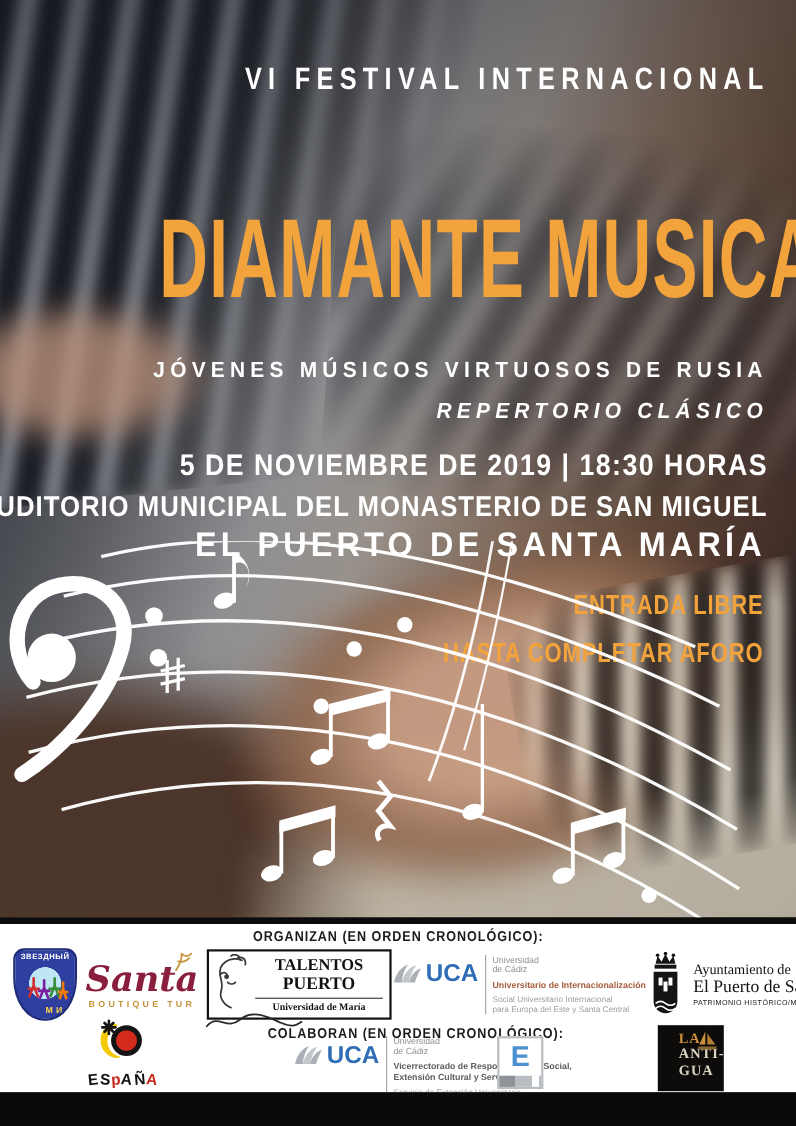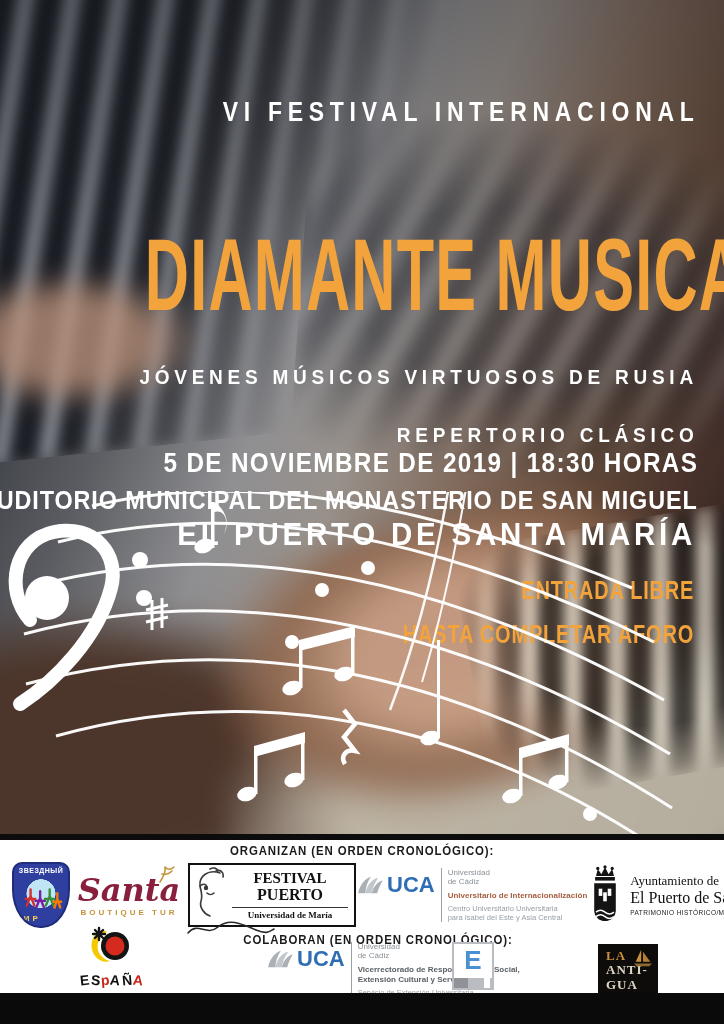--- a/index.html
+++ b/index.html
@@ -53,32 +53,32 @@
     filter:blur(12px); transform:rotate(-14deg); opacity:.95;
   }
   .ph-hand2 {
     left:-60px; top:270px; width:260px; height:140px;
     background:radial-gradient(ellipse at 50% 50%, #b78f78 0 40%, rgba(183,143,120,0) 72%);
     filter:blur(10px); opacity:.8;
   }
   .ph-shade { inset:0; background:linear-gradient(180deg, rgba(18,20,26,.30), rgba(18,20,26,0) 38%); }
 
   
-  .ptext { position:absolute; color:#fff; font-weight:700; white-space:nowrap;margin-top:40px; }
+  .ptext { position:absolute; color:#fff; font-weight:700; white-space:nowrap; }
   .rline { display:block; transform-origin:100% 50%; }
   .t-header1 { top:56px;  right:24px; font-size:28px; letter-spacing:7px; }
   .t-header1 .rline { transform:scaleX(.82); }
   .t-header2 { top:101px; right:24px; font-size:28px; letter-spacing:7px; }
   .t-header2 .rline { transform:scaleX(.82); }
   .t-title { top:184px; left:0; width:100%; text-align:center; font-size:102px; line-height:1;
              letter-spacing:2px; }
   .t-title .cline { display:block; transform:scaleX(.60); transform-origin:50% 50%; }
   .t-sub1 { top:326px; right:26px; font-size:20px; letter-spacing:5px; }
   .t-sub1 .rline { transform:scaleX(.95); }
-  .t-sub2 { top:384px; right:26px; font-size:20px; letter-spacing:5px; }
+  .t-sub2 { top:363px; right:26px; font-size:20px; letter-spacing:5px;font-style:italic; }
   .t-sub2 .rline { transform:scaleX(.95); }
   .t-date { top:408px; right:26px; font-size:27px; letter-spacing:1.5px; }
   .t-date .rline { transform:scaleX(.90); }
   .t-venue { top:445px; right:26px; font-size:26px; letter-spacing:1px; font-weight:600; }
   .t-venue .rline { transform:scaleX(.90); }
   .t-city { top:477px; right:28px; font-size:31px; letter-spacing:4px; font-weight:600; }
   .t-city .rline { transform:scaleX(.95); }
   .t-entrada { top:536px; right:30px; font-size:25px; letter-spacing:1px; color:#F2A33C; }
   .t-entrada .rline { transform:scaleX(.80); }
   .t-aforo { top:580px; right:30px; font-size:25px; letter-spacing:1px; color:#F2A33C; }
@@ -99,21 +99,21 @@
   .colab-section { position:relative; height:62px; }
   .colab-label { position:absolute; top:0; left:0; width:100%;padding-left:31px; }
 
   
   .lg-zvezdny { position:relative; width:58px; height:66px; flex:0 0 auto;
     background:radial-gradient(circle at 50% 48%, #bfe6f5 0 34%, #2e3f9f 35%);
     border:2px solid #1f2c7a; border-radius:10px 10px 48% 48%/10px 10px 58% 58%;
     overflow:hidden; }
   .lg-zvezdny .zv-top { position:absolute; top:3px; width:100%; text-align:center;
     font-size:7px; font-weight:700; color:#fff; letter-spacing:.5px; }
-  .lg-zvezdny .zv-bot { position:absolute; bottom:3px; width:100%; text-align:left;
+  .lg-zvezdny .zv-bot { position:absolute; bottom:3px; width:100%; text-align:right;
     font-size:8px; font-weight:700; color:#ffd24a; letter-spacing:3px; }
   .lg-zvezdny svg { position:absolute; left:8px; top:20px; }
 
   
   .lg-isabel { position:relative; width:118px; text-align:center; flex:0 0 auto; }
   .isabel-name { font-family:"DejaVu Serif", serif; font-style:italic; font-weight:700;
     font-size:32px; color:#8a1f3d; line-height:1; }
   .isabel-tag { font-size:8px; letter-spacing:3px; color:#c5933a; font-weight:700; margin-top:2px; }
   .isabel-dancer { position:absolute; top:-10px; right:12px; }
 
@@ -153,22 +153,22 @@
   .es-4{ color:#111; transform:rotate(-5deg);} .es-5{ color:#c8271b; transform:rotate(6deg);}
 
   .lg-uca2 { position:absolute; left:266px; top:10px; }
   .lg-e { position:absolute; left:452px; top:10px; width:42px; height:48px;
     border:2px solid #b9bdc2; background:#fff; text-align:center; }
   .e-letter { font-size:26px; font-weight:700; color:#4a90d2; line-height:32px; }
   .e-strip { position:absolute; bottom:0; left:0; width:100%; height:10px; background:#b9bdc2;
     background-image:linear-gradient(90deg, #8f9398 0 14px, transparent 14px),
                      linear-gradient(90deg, transparent 0 30px, #fff 30px 36px, transparent 36px); }
 
-  .lg-antigua { position:absolute; left:598px; top:12px; width:60px; height:60px;
-    background:#0d0c0a; padding:5px 0 0 8px; font-family:"Liberation Serif", serif; }
+  .lg-antigua { position:absolute; left:598px; top:0; width:60px; height:60px;
+    background:#0d0c0a; padding:5px 0 0 19px; font-family:"Liberation Serif", serif; }
   .ant-l1 { color:#c98f3f; font-size:13px; font-weight:700; letter-spacing:1px; line-height:1.1; }
   .ant-l2, .ant-l3 { color:#ded5c2; font-size:13px; font-weight:700; letter-spacing:1px; line-height:1.1; }
   .ant-ship { position:absolute; top:4px; right:4px; }
 
   .bottom-bar { position:absolute; top:993px; left:0; width:100%; height:31px; background:#0a0a0a; }
 </style>
 </head>
 <body>
 
 <div class="poster">
@@ -308,21 +308,21 @@
       <div class="lg-pushkin">
         <svg class="pushkin-portrait" width="36" height="52" viewBox="0 0 36 52">
           <g stroke="#3a3a3a" stroke-width="1.6" fill="none" stroke-linecap="round">
             <path d="M28 6 C16 2 7 9 8 19 C9 25 11 28 9 34 C7 40 12 47 18 49"></path>
             <path d="M8 19 C11 16 14 17 15 20 M15 26 C17 28 20 28 22 26"></path>
             <path d="M24 4 C28 2 32 5 31 10 M18 2 C21 0 25 1 26 4"></path>
             <circle cx="14" cy="21" r="1.4" fill="#3a3a3a"></circle>
           </g>
         </svg>
         <div class="pushkin-box">
-          <div class="pushkin-l1">FESTIVAL</div>
+          <div class="pushkin-l1">TALENTOS</div>
           <div class="pushkin-l2">PUERTO</div>
           <div class="pushkin-l3">Universidad de María</div>
         </div>
         <svg class="pushkin-sign" width="90" height="18" viewBox="0 0 90 18">
           <path d="M2 12 C12 0 20 16 32 6 S 58 4 70 9 S 84 10 88 8" stroke="#2a2a2a" stroke-width="1.6" fill="none" stroke-linecap="round"></path>
         </svg>
       </div>
 
       <div class="lg-uca">
         <div class="uca-left">
@@ -333,22 +333,22 @@
           </svg>
           <span class="uca-acro">UCA</span>
         </div>
         <div class="uca-right">
           <div class="uca-uni">
             <div>Universidad</div>
             <div>de Cádiz</div>
           </div>
           <div class="uca-dept">Universitario de Internacionalización</div>
           <div class="uca-unit">
-            <div>Centro Universitario Universitaria</div>
-            <div>para Isabel del Este y Asia Central</div>
+            <div>Social Universitario Internacional</div>
+            <div>para Europa del Este y Santa Central</div>
           </div>
         </div>
       </div>
 
       <div class="lg-ayto">
         <svg width="36" height="60" viewBox="0 0 40 66">
           <g fill="#141414">
             <path d="M10 12 L12 4 L16 10 L20 2 L24 10 L28 4 L30 12 Z"></path>
             <circle cx="12" cy="3.5" r="1.8"></circle>
               <circle cx="20" cy="1.8" r="1.8"></circle>

